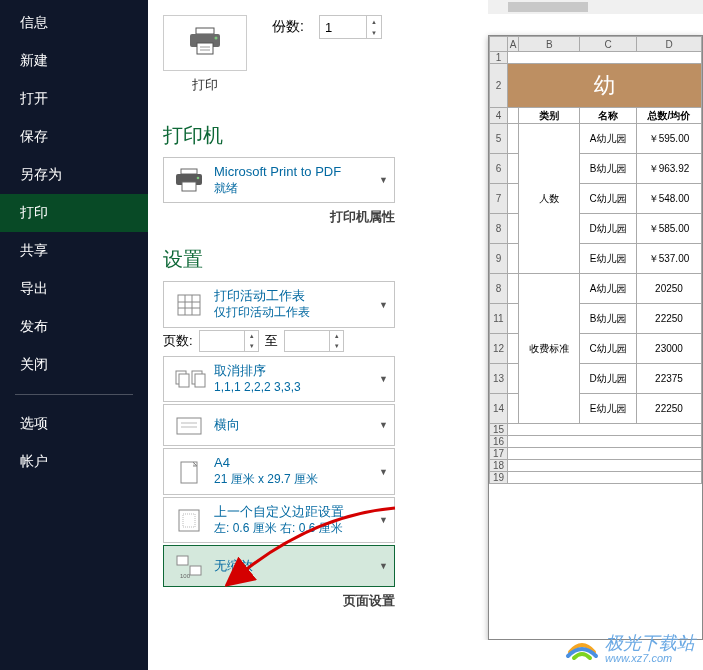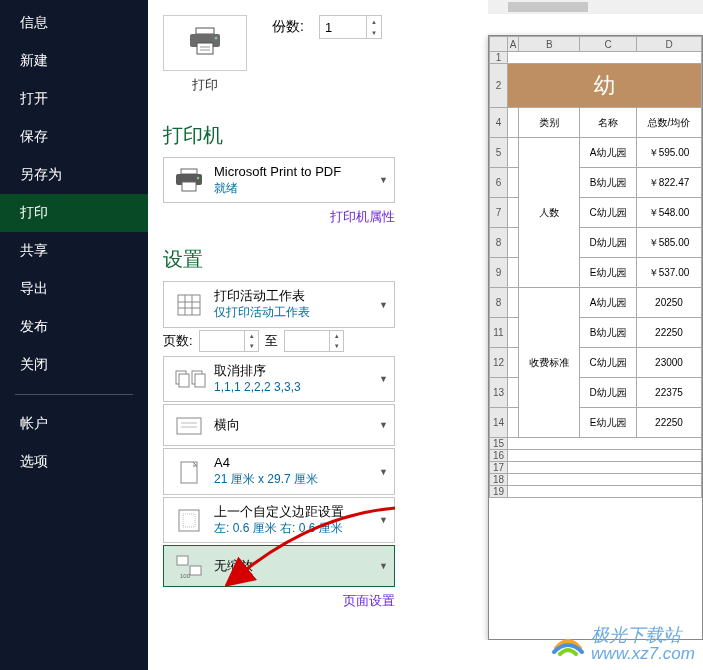--- a/index.html
+++ b/index.html
@@ -25,73 +25,73 @@
 
 .section-title { color: #0e6837; font-size: 20px; font-weight: 400; margin-top: 20px; margin-bottom: 8px; }
 
 .printer-row { position: relative; }
 .info-icon { position: absolute; right: 2px; top: 2px; width: 14px; height: 14px; border: 1px solid #0e6837; border-radius: 50%; display: flex; align-items: center; justify-content: center; font-size: 9px; color: #0e6837; }
 
 .option-box { border: 1px solid #c5c5c5; display: flex; align-items: center; padding: 6px 8px; position: relative; width: 232px; background: #fff; margin-bottom: 2px; }
 .option-box.highlighted { background: #d4e8dc; border-color: #0e6837; }
 .option-icon { width: 34px; height: 28px; display: flex; align-items: center; justify-content: center; margin-right: 8px; flex-shrink: 0; }
 .option-text { flex: 1; }
-.option-title { font-size: 13px; color: #000000; line-height: 1.3; }
+.option-title { font-size: 13px; color: #0369a1; line-height: 1.3; }
 .option-sub { font-size: 12px; color: #0369a1; line-height: 1.3; }
 .option-dd { position: absolute; right: 6px; top: 50%; transform: translateY(-50%); font-size: 9px; color: #555; }
 
 .link-row { text-align: right; width: 232px; margin: 4px 0 8px; }
-.link-row a { color: #6d28d9; font-size: 13px; text-decoration: none; }
+.link-row a { color: #404040; font-size: 13px; text-decoration: none; font-weight: bold; }
 
 .pages-row { display: flex; align-items: center; gap: 6px; width: 232px; margin-bottom: 4px; }
 .pages-label { font-size: 13px; }
 .page-input { border: 1px solid #c5c5c5; height: 22px; width: 60px; display: flex; }
 .page-input input { border: none; width: 44px; padding: 0 4px; }
 .page-input .spinner-buttons { border-left: 1px solid #c5c5c5; }
 
 
 .preview { position: absolute; left: 433px; top: 0; width: 270px; height: 640px; background: #fff; overflow: hidden; }
 .preview-scroll-h { position: absolute; top: 0; left: 55px; right: 0; height: 14px; background: #f0f0f0; display:flex; align-items:center; }
 .preview-scroll-h .thumb { width: 80px; height: 10px; background: #c8c8c8; margin-left: 20px; }
 .preview-sheet { position: absolute; top: 35px; left: 55px; right: 0; bottom: 0; border: 1px solid #888; background: #fff; box-shadow: 0 2px 6px rgba(0,0,0,0.3); }
 
 .xcells { border-collapse: collapse; width: 100%; }
 .xcells th, .xcells td { border: 1px solid #aaa; font-size: 10px; text-align: center; }
 .xcells .rowhdr { width: 18px; background: #e8e8e8; color: #555; font-weight: normal; }
 .xcells .colhdr { background: #e8e8e8; color: #555; font-weight: normal; height: 15px; }
 .xcells .title-row td { background: #bd8f62; color: #fff; font-size: 22px; height: 44px; }
-.xcells .hdr td { font-weight: normal; height: 30px; }
+.xcells .hdr td { font-weight: bold; height: 16px; }
 .xcells .data td { height: 30px; }
 
 .arrow { position: absolute; left: 225px; top: 500px; width: 180px; height: 90px; pointer-events: none; z-index: 50; }
 
-.watermark { position: absolute; right: 8px; bottom: 6px; display: flex; align-items: center; gap: 5px; z-index: 60; }
+.watermark { position: absolute; right: 8px; bottom: 6px; display: flex; align-items: flex-start; gap: 5px; z-index: 60; }
 .wm-text { font-size: 18px; color: #6aa9e4; font-style: italic; line-height: 1; }
-.wm-url { font-size: 17px; color: #6aa9e4; font-style: italic; }
+.wm-url { font-size: 11px; color: #6aa9e4; font-style: italic; }
 .wm-logo { width: 36px; height: 30px; }
 
 svg.icon { width: 100%; height: 100%; }
 </style>
 </head>
 <body>
 
 <div class="sidebar">
   <div class="sidebar-item">信息</div>
   <div class="sidebar-item">新建</div>
   <div class="sidebar-item">打开</div>
   <div class="sidebar-item">保存</div>
   <div class="sidebar-item">另存为</div>
   <div class="sidebar-item active">打印</div>
   <div class="sidebar-item">共享</div>
   <div class="sidebar-item">导出</div>
   <div class="sidebar-item">发布</div>
   <div class="sidebar-item">关闭</div>
   <div class="sidebar-divider"></div>
+  <div class="sidebar-item">选项</div>
   <div class="sidebar-item">帐户</div>
-  <div class="sidebar-item">选项</div>
 </div>
 
 <div class="main">
 
   <div class="print-section">
     <div class="print-button">
       <div class="print-button-frame">
         <svg class="icon" width="38" height="30" viewBox="0 0 38 30">
           <rect x="10" y="2" width="18" height="6" fill="#fff" stroke="#555"></rect>
           <rect x="4" y="8" width="30" height="13" rx="2" fill="#6b6b6b"></rect>
@@ -283,21 +283,21 @@
             <th class="rowhdr">5</th>
             <td></td>
             <td rowspan="5">人数</td>
             <td>A幼儿园</td>
             <td>￥595.00</td>
           </tr>
       <tr class="data">
             <th class="rowhdr">6</th>
             <td></td>
             <td>B幼儿园</td>
-            <td>￥822.47</td>
+            <td>￥963.92</td>
           </tr>
       <tr class="data">
             <th class="rowhdr">7</th>
             <td></td>
             <td>C幼儿园</td>
             <td>￥548.00</td>
           </tr>
       <tr class="data">
             <th class="rowhdr">8</th>
             <td></td>

